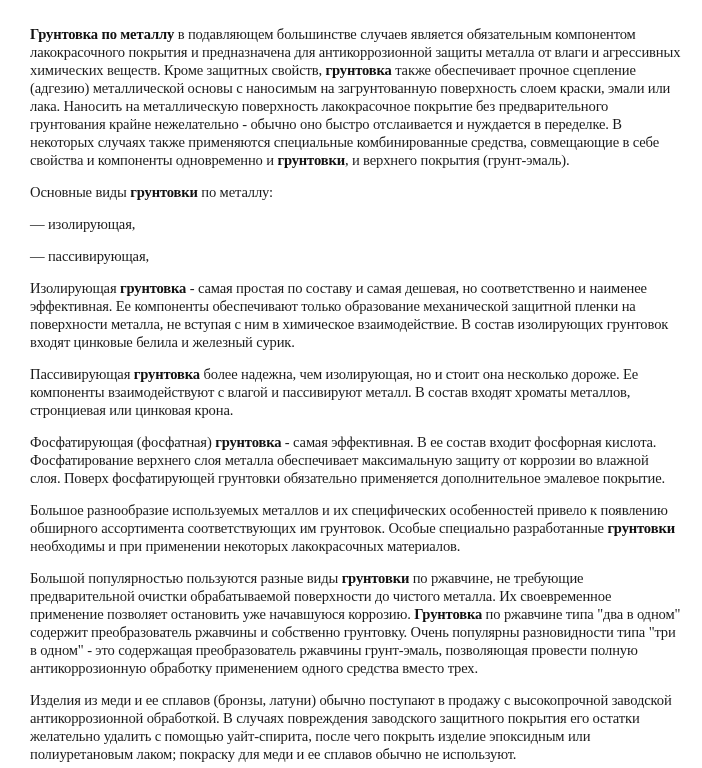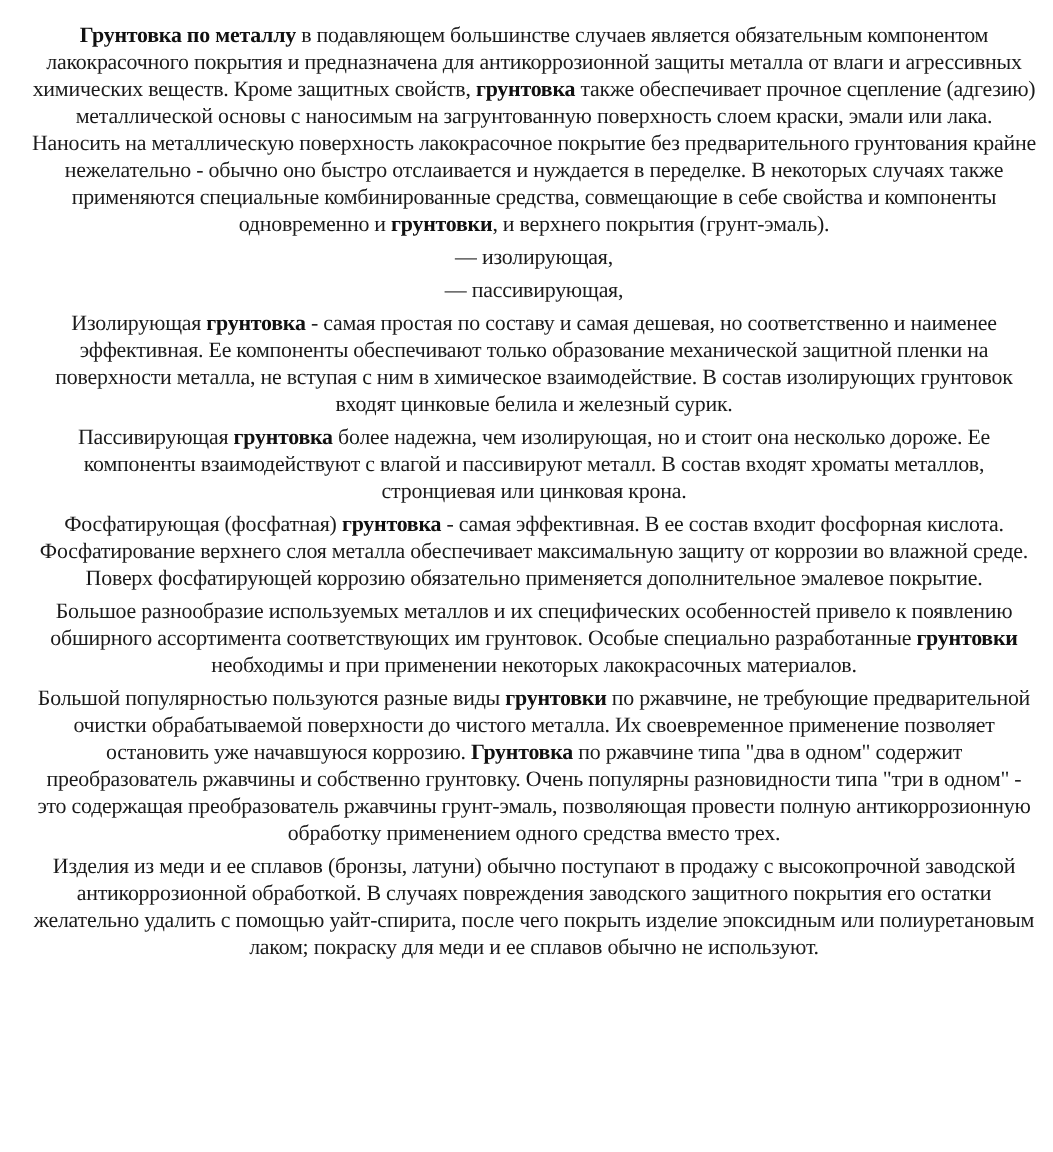--- a/index.html
+++ b/index.html
@@ -3,38 +3,39 @@
 <meta charset="utf-8">
 <style>
   html, body { margin: 0; padding: 0; background: #ffffff; }
   body { width: 702px; height: 768px; overflow: hidden; }
   .doc {
     position: absolute; left: 16px; top: 11px; width: 680px;
     font-family: "Liberation Serif", serif;
     font-size: 14.6px; line-height: 18px; color: #1a1a1a;
     letter-spacing: -0.15px;
   }
-  .doc p { margin: 4px; text-align: center; }
+  .doc p { margin: 14px; }
   .doc b { font-weight: bold; color: #111; }
 </style>
 </head>
 <body>
 
 <div class="doc">
   <p><b>Грунтовка по металлу</b><span> в подавляющем большинстве случаев является обязательным компонентом лакокрасочного покрытия и предназначена для антикоррозионной защиты металла от влаги и агрессивных химических веществ. Кроме защитных свойств, </span><b>грунтовка</b><span> также обеспечивает прочное сцепление (адгезию) металлической основы с наносимым на загрунтованную поверхность слоем краски, эмали или лака. Наносить на металлическую поверхность лакокрасочное покрытие без предварительного грунтования крайне нежелательно - обычно оно быстро отслаивается и нуждается в переделке. В некоторых случаях также применяются специальные комбинированные средства, совмещающие в себе свойства и компоненты одновременно и </span><b>грунтовки</b><span>, и верхнего покрытия (грунт-эмаль).</span></p>
 
+  <p><span>Основные виды </span><b>грунтовки</b><span> по металлу:</span></p>
 
   <p><span>— изолирующая,</span></p>
   <p><span>— пассивирующая,</span></p>
 
   <p><span>Изолирующая </span><b>грунтовка</b><span> - самая простая по составу и самая дешевая, но соответственно и наименее эффективная. Ее компоненты обеспечивают только образование механической защитной пленки на поверхности металла, не вступая с ним в химическое взаимодействие. В состав изолирующих грунтовок входят цинковые белила и железный сурик.</span></p>
 
   <p><span>Пассивирующая </span><b>грунтовка</b><span> более надежна, чем изолирующая, но и стоит она несколько дороже. Ее компоненты взаимодействуют с влагой и пассивируют металл. В состав входят хроматы металлов, стронциевая или цинковая крона.</span></p>
 
-  <p><span>Фосфатирующая (фосфатная) </span><b>грунтовка</b><span> - самая эффективная. В ее состав входит фосфорная кислота. Фосфатирование верхнего слоя металла обеспечивает максимальную защиту от коррозии во влажной среде. Поверх фосфатирующей коррозию обязательно применяется дополнительное эмалевое покрытие.</span></p>
+  <p><span>Фосфатирующая (фосфатная) </span><b>грунтовка</b><span> - самая эффективная. В ее состав входит фосфорная кислота. Фосфатирование верхнего слоя металла обеспечивает максимальную защиту от коррозии во влажной слоя. Поверх фосфатирующей грунтовки обязательно применяется дополнительное эмалевое покрытие.</span></p>
 
   <p><span>Большое разнообразие используемых металлов и их специфических особенностей привело к появлению обширного ассортимента соответствующих им грунтовок. Особые специально разработанные </span><b>грунтовки</b><span> необходимы и при применении некоторых лакокрасочных материалов.</span></p>
 
 
   <p><span>Большой популярностью пользуются разные виды </span><b>грунтовки</b><span> по ржавчине, не требующие предварительной очистки обрабатываемой поверхности до чистого металла. Их своевременное применение позволяет остановить уже начавшуюся коррозию. </span><b>Грунтовка</b><span> по ржавчине типа "два в одном" содержит преобразователь ржавчины и собственно грунтовку. Очень популярны разновидности типа "три в одном" - это содержащая преобразователь ржавчины грунт-эмаль, позволяющая провести полную антикоррозионную обработку применением одного средства вместо трех.</span></p>
 
 
   <p><span>Изделия из меди и ее сплавов (бронзы, латуни) обычно поступают в продажу с высокопрочной заводской антикоррозионной обработкой. В случаях повреждения заводского защитного покрытия его остатки желательно удалить с помощью уайт-спирита, после чего покрыть изделие эпоксидным или полиуретановым лаком; покраску для меди и ее сплавов обычно не используют.</span></p>
 </div>
 

